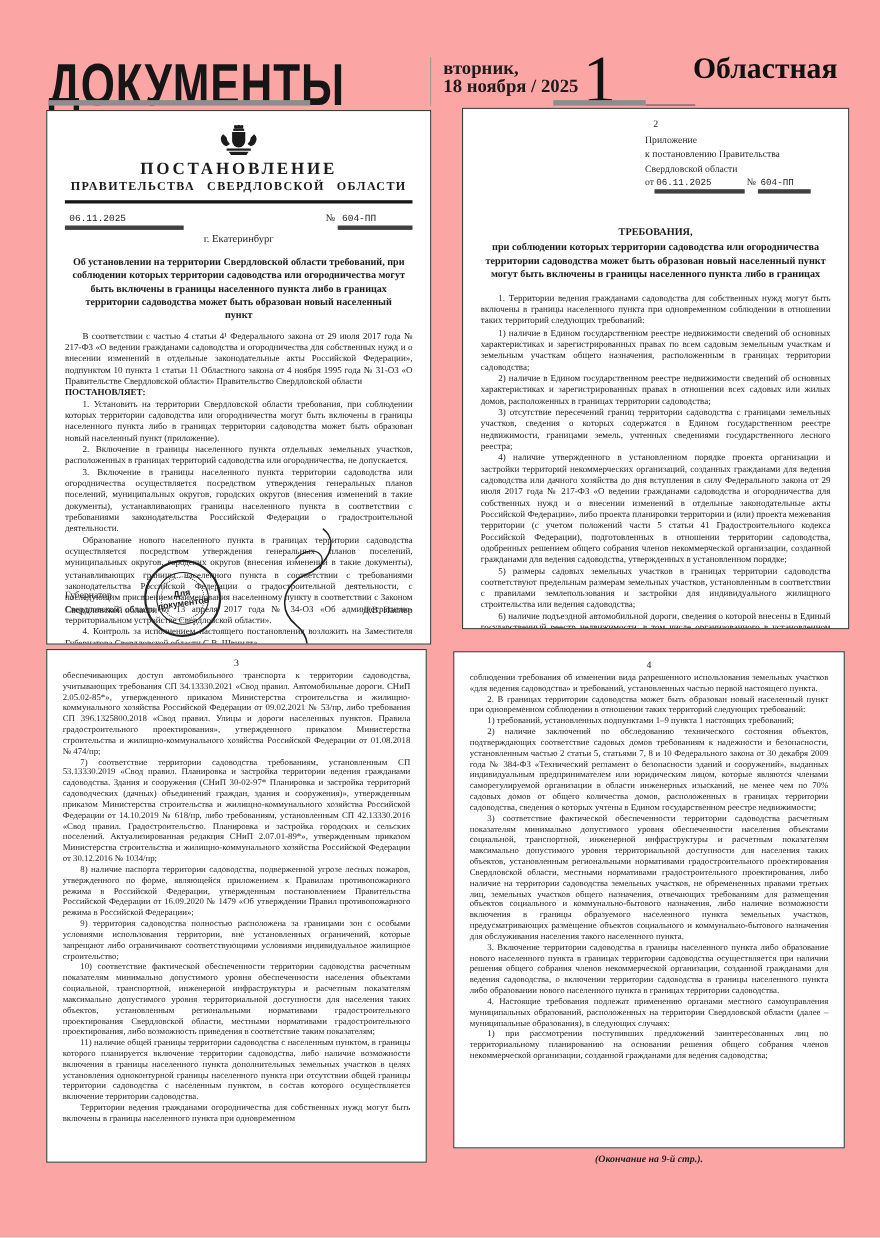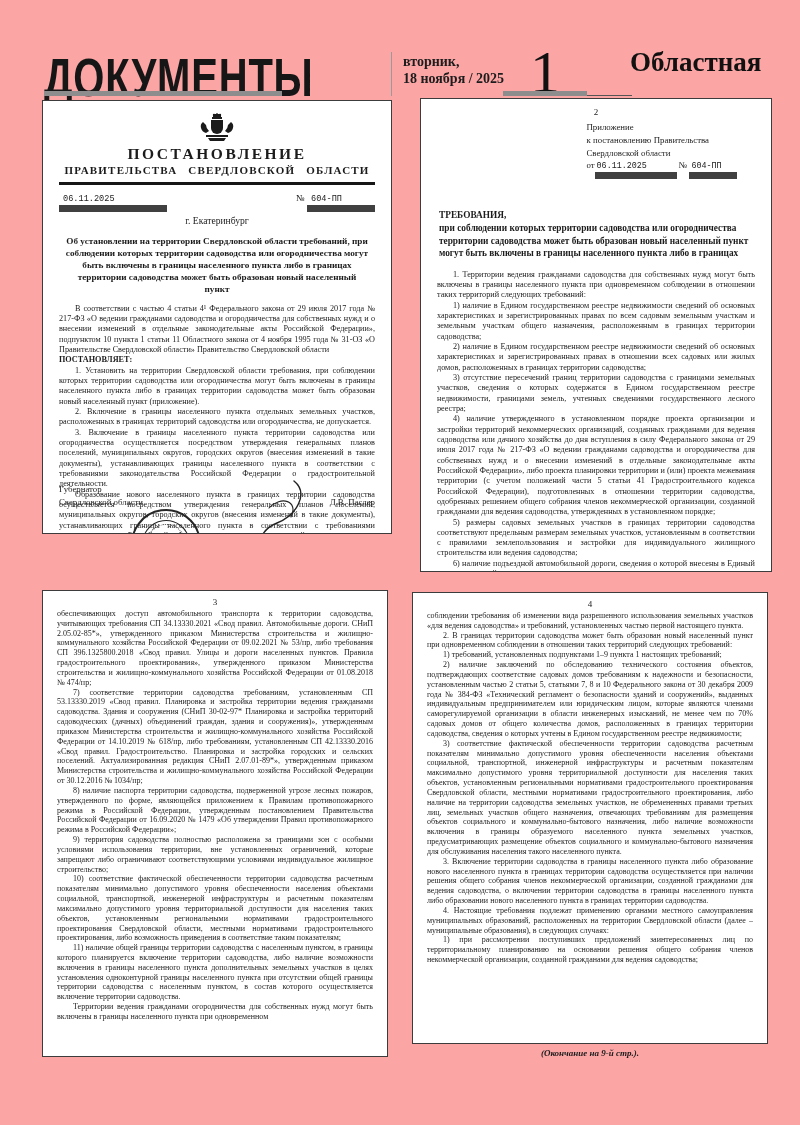--- a/index.html
+++ b/index.html
@@ -10,43 +10,43 @@
   }
   
   .masthead-title{
     position:absolute;left:44px;top:46px;
     font-family:"Liberation Sans",sans-serif;font-weight:bold;
     font-size:50px;letter-spacing:1px;color:#161616;
     transform:scaleX(0.80) scaleY(1.08);transform-origin:left top;white-space:nowrap;
   }
   .masthead-bar1{position:absolute;left:44px;top:91px;width:238px;height:5px;background:#8d8d8d;}
   .masthead-divider{position:absolute;left:391px;top:52px;width:1px;height:44px;background:#9a9a9a;}
-  .masthead-date{position:absolute;left:403px;top:53px;font-weight:bold;font-size:14px;line-height:17px;}
+  .masthead-date{position:absolute;left:403px;top:53px;font-weight:bold;font-size:17px;line-height:17px;}
   .masthead-pagenum{
     position:absolute;left:505px;top:38px;width:80px;text-align:center;
     font-size:60px;font-weight:500;color:#111;
   }
   .masthead-bar2{position:absolute;left:503px;top:91px;width:84px;height:5px;background:#8d8d8d;}
   .masthead-rule{position:absolute;left:587px;top:95px;width:45px;height:1px;background:#555;}
   .brand{position:absolute;left:630px;top:50px;width:150px;font-weight:bold;font-size:27px;line-height:24px;color:#111;}
   .brand-site{font-weight:normal;font-style:italic;font-size:8px;color:#333;margin-left:3px;}
   
   .docbox{position:absolute;background:#fff;border:1.5px solid #3c3c3c;box-sizing:border-box;overflow:hidden;}
-  #box1{left:42px;top:100px;width:350px;height:434px;padding:10px 16px;}
+  #box1{left:42px;top:100px;width:350px;height:486px;padding:10px 16px;}
   #box2{left:420px;top:98px;width:352px;height:474px;padding:8px 16px;}
   #box3{left:42px;top:590px;width:346px;height:467px;padding:6px 14px;}
   #box4{left:412px;top:592px;width:356px;height:452px;padding:6px 14px;}
   .pagenum-small{text-align:center;font-size:9px;margin:0 0 2px 0;}
   
   .emblem{display:block;margin:2px auto 2px auto;}
   .doc-type{ text-align:center;font-weight:bold;font-size:15.5px;letter-spacing:2.5px;margin:2px 0 1px 0;}
   .doc-org{ text-align:center;font-weight:bold;font-size:11px;letter-spacing:1.2px;word-spacing:7px;margin:0 0 6px 0;}
   .doc-rule{border-top:3px solid #161616;margin:0 0 8px 0;}
   .date-row{display:flex;justify-content:space-between;align-items:flex-end;font-size:9px;}
-  .fill{font-family:"Liberation Mono",monospace;font-size:8.6px;border-bottom:7px solid #404040;display:inline-block;padding:0 4px 1px 4px;}
+  .fill{font-family:"Liberation Mono",monospace;font-size:8.6px;border-bottom:4px solid #404040;display:inline-block;padding:0 4px 1px 4px;}
   .fill.date{min-width:100px;text-align:left;}
   .fill.num{min-width:60px;text-align:left;}
   .doc-city{text-align:center;font-size:9.6px;margin:3px 0 10px 0;}
   .doc-subject{font-weight:bold;font-size:9.2px;text-align:center;line-height:1.3;margin:0 6px 8px 6px;}
   
   .body-text{font-size:8.2px;line-height:1.26;text-align:justify;}
   .body-text p{margin:0;text-indent:16px;}
   .body-text p.noindent{text-indent:0;}
   .body-text p.bold{font-weight:bold;}
   #box3 .body-text,#box4 .body-text{font-size:8px;line-height:1.23;}
@@ -61,21 +61,21 @@
     width:46px;height:46px;border-radius:50%;border:1.3px solid #262626;outline:1px dotted #444;outline-offset:-5px;
     display:flex;flex-direction:column;align-items:center;justify-content:center;
     font-family:"Liberation Sans",sans-serif;font-weight:bold;font-size:8px;line-height:1.15;text-align:center;color:#1b1b1b;
   }
   .scribble{position:absolute;left:196px;top:372px;}
   
   .annex{margin-left:47%;font-size:8.8px;line-height:1.45;margin-top:4px;}
   .annex .fill{font-size:8.4px;padding:0 2px 0 2px;}
   .annex .fill.date{min-width:78px;}
   .annex .fill.num{min-width:44px;}
-  .doc2-title{font-weight:bold;font-size:9.3px;text-align:left;line-height:1.35;margin:30px 2px 10px 2px;}
+  .doc2-title{font-weight:bold;font-size:9.3px;text-align:center;line-height:1.35;margin:30px 2px 10px 2px;}
   .continuation{
     position:absolute;left:412px;top:1048px;width:356px;text-align:center;
     font-weight:bold;font-style:italic;font-size:9px;
   }
 </style>
 </head>
 <body>
 
 <div class="page">
 

